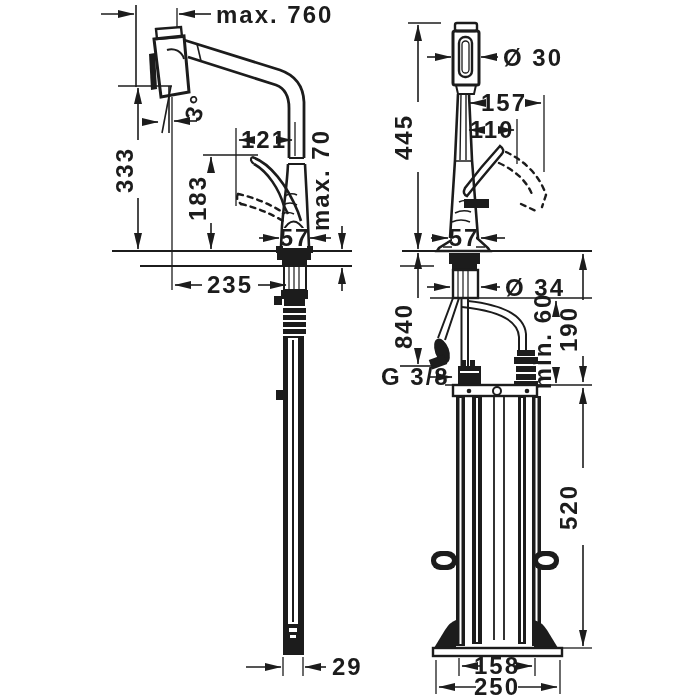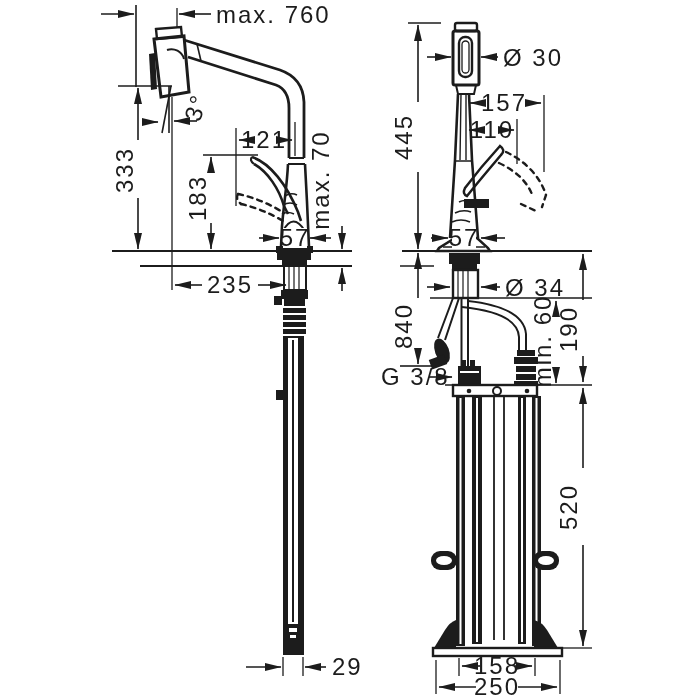--- a/index.html
+++ b/index.html
@@ -1,17 +1,17 @@
 <!DOCTYPE html>
 <html><head>
 <meta charset="utf-8">
 <style>
   html,body{margin:0;padding:0;background:#ffffff;}
   .canvas{position:relative;width:700px;height:700px;background:#ffffff;overflow:hidden;
-          font-family:"Liberation Sans", sans-serif;}
+          font-family:"Liberation Sans", sans-serif;font-weight:bold;}
   svg{position:absolute;left:0;top:0;}
   .ln{stroke:#1c1c1c;fill:none;}
   .dim{stroke:#1c1c1c;stroke-width:1.6;fill:none;}
   .ext{stroke:#1c1c1c;stroke-width:1.3;fill:none;}
   .blk{fill:#1c1c1c;stroke:none;}
   .wht{fill:#ffffff;stroke:none;}
   text{fill:#1c1c1c;font-family:"Liberation Sans", sans-serif;font-size:24px;letter-spacing:2px;}
   .dash{stroke:#1c1c1c;stroke-width:2.4;fill:none;stroke-dasharray:5 5;stroke-linecap:round;}
 </style>
 </head>

